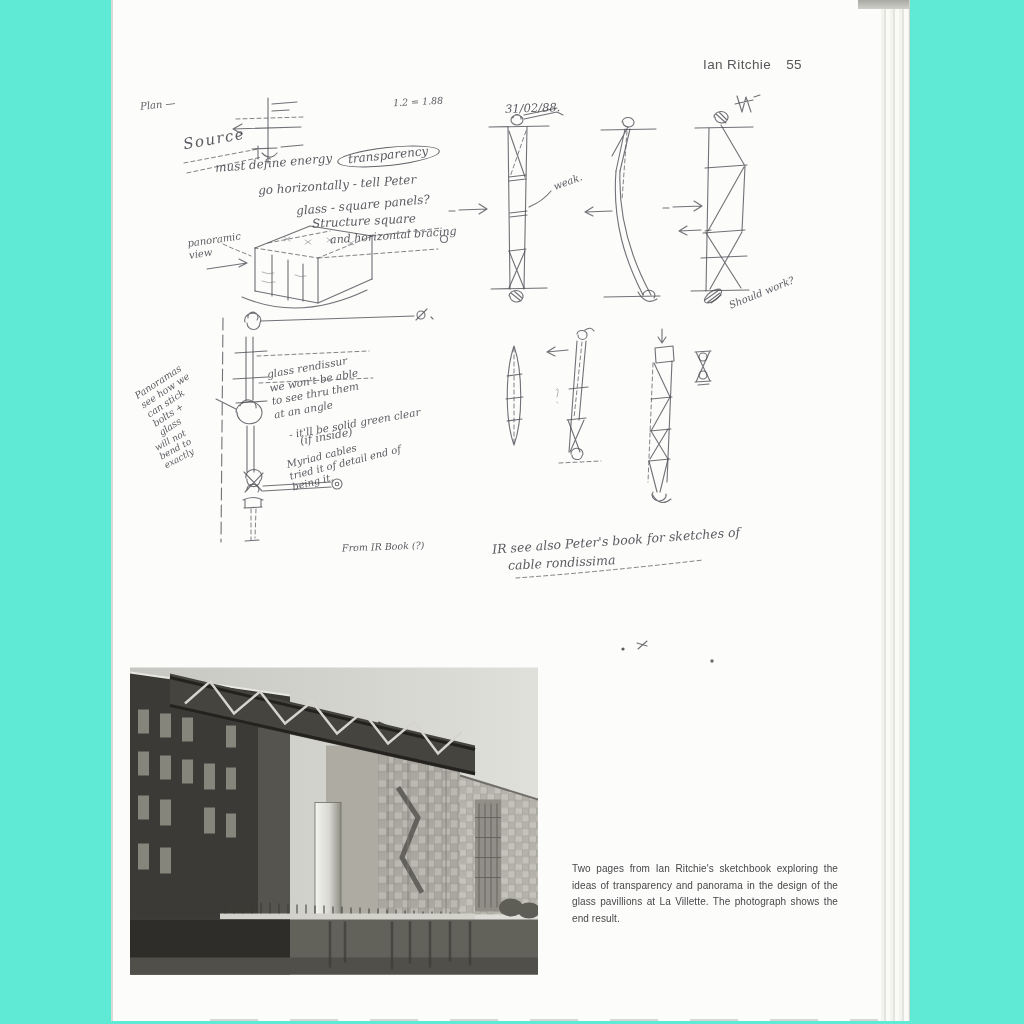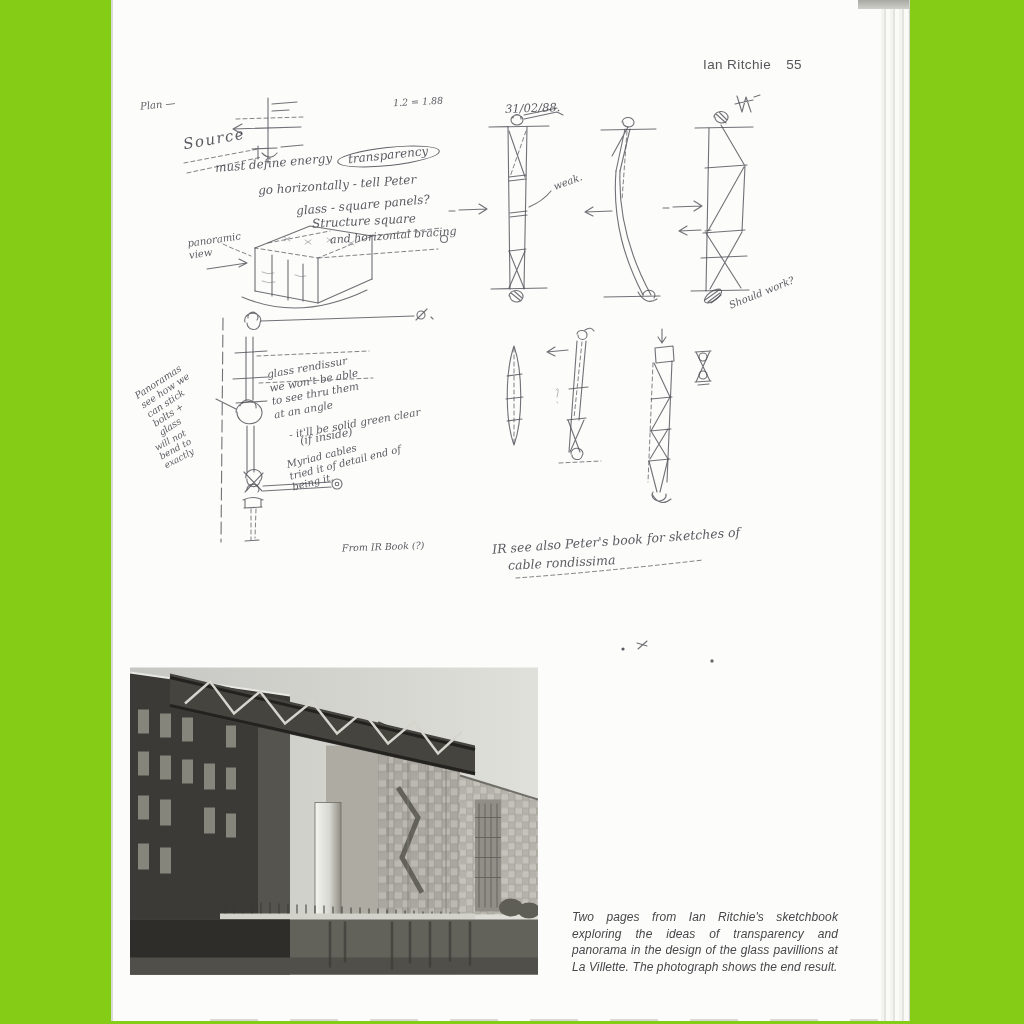--- a/index.html
+++ b/index.html
@@ -1,32 +1,32 @@
 <!DOCTYPE html>
 <html><head>
 <meta charset="utf-8">
 <style>
   html,body{margin:0;padding:0;background:#ffffff;}
-  .canvas{position:relative;width:1024px;height:1024px;overflow:hidden;background:#84cc16;
+  .canvas{position:relative;width:1024px;height:1024px;overflow:hidden;background:#5eead4;
           font-family:"Liberation Sans", sans-serif;}
   
   .page{position:absolute;left:111px;top:0;width:770px;height:1021px;background:#fcfcfa;
         border-left:2px solid #dadad5;}
   .page-stack{position:absolute;left:881px;top:0;width:28px;height:1021px;
         background:repeating-linear-gradient(90deg,#f3f3ef 0 3px,#e4e4df 3px 5px,#fafaf6 5px 9px);
         border-right:1px solid #d2d2cc;}
   .corner-cap{position:absolute;left:858px;top:0;width:51px;height:9px;
         background:linear-gradient(#a9a9a3,#cfcfc9);}
   .bottom-edge{position:absolute;left:210px;top:1019px;width:668px;height:2px;opacity:.55;
         background:repeating-linear-gradient(90deg,#b9b9b3 0 48px,transparent 48px 80px);}
   
   .header{position:absolute;left:703px;top:57px;display:flex;gap:15px;
         font-size:13.5px;color:#57575b;letter-spacing:.4px;}
-  .caption{position:absolute;left:572px;top:897px;width:266px;
-        font-size:12px;font-style:italic;color:#47474b;line-height:16.6px;
+  .caption{position:absolute;left:572px;top:851px;width:266px;
+        font-size:10px;color:#47474b;line-height:16.6px;
         text-align:justify;letter-spacing:.1px;}
   
   .hw{position:absolute;font-family:"DejaVu Serif", serif;font-style:italic;
       color:#41414a;white-space:pre-line;opacity:.86;line-height:1.15;}
   .circ{border:1.3px solid #4a4a52;border-radius:50%;padding:1px 10px 2px;}
   
   svg.sketch{position:absolute;left:0;top:0;}
   .ink{stroke:#4e4e56;stroke-width:1.1;fill:none;stroke-linecap:round;stroke-linejoin:round;opacity:.8;}
   .ink-d{stroke:#4e4e56;stroke-width:1;fill:none;stroke-dasharray:4 3;stroke-linecap:round;opacity:.7;}
   .ink-l{stroke:#6e6e76;stroke-width:.9;fill:none;stroke-linecap:round;opacity:.55;}

